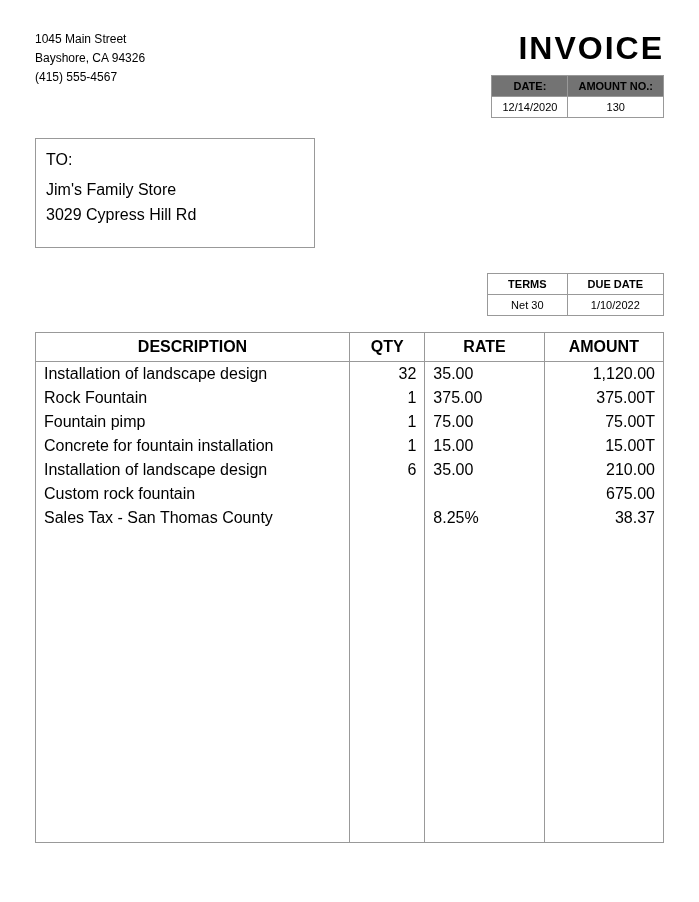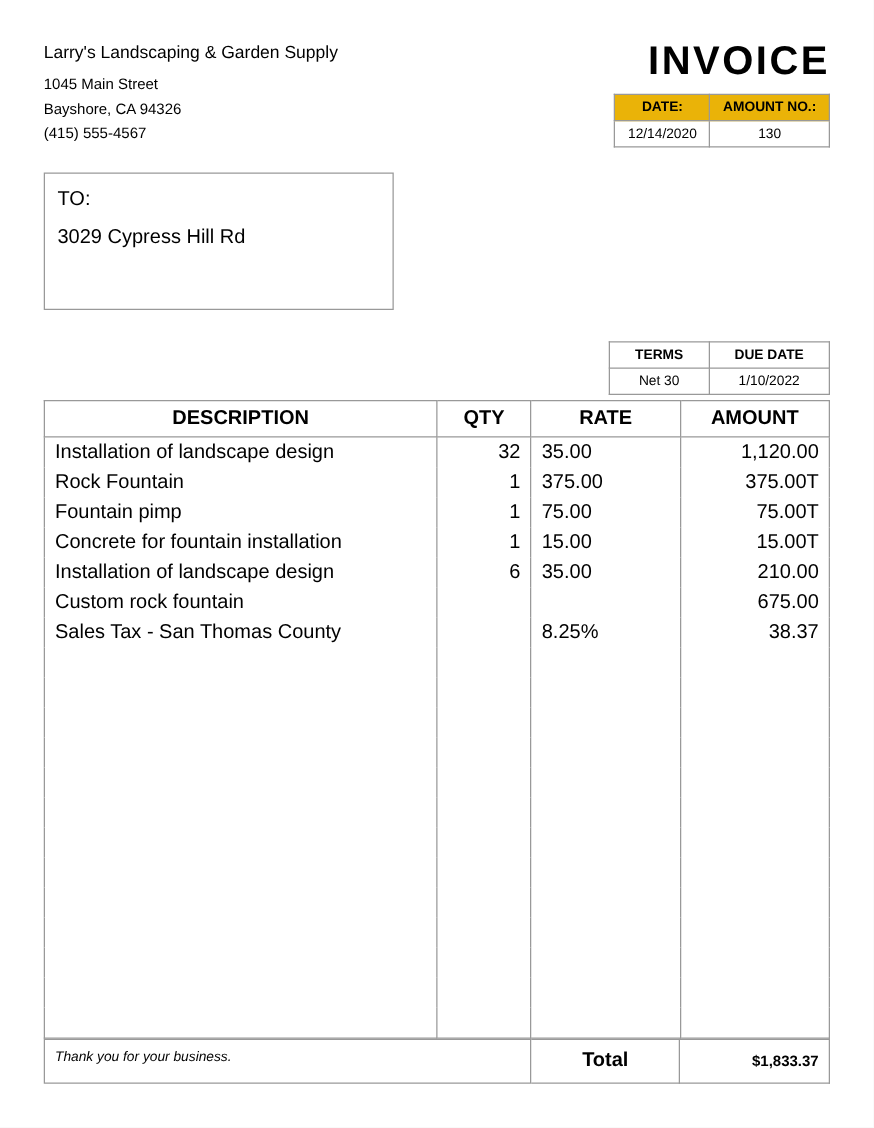--- a/index.html
+++ b/index.html
@@ -55,21 +55,21 @@
     }
 
     .invoice-meta-table {
       border-collapse: collapse;
       font-size: 11px;
     }
 
     .invoice-meta-table th {
       border: 1px solid #999;
       padding: 4px 10px;
-      background: #eab308;
+      background: #737373;
       font-weight: bold;
       text-align: center;
     }
 
     .invoice-meta-table td {
       border: 1px solid #999;
       padding: 4px 10px;
       text-align: center;
     }
 
@@ -193,31 +193,30 @@
       text-align: right;
       width: 19%;
       display: flex;
       align-items: center;
       justify-content: flex-end;
     }
 
     .section-between {
       display: flex;
       justify-content: center;
-      margin-bottom: 4px;
+      margin-bottom: 16px;
     }
   </style>
 </head>
 <body>
 
 <div class="page">
 
   <div class="header">
     <div class="company-info">
-      <div class="company-name">Larry's Landscaping &amp; Garden Supply</div>
       <div>1045 Main Street</div>
       <div>Bayshore, CA 94326</div>
       <div>(415) 555-4567</div>
     </div>
     <div class="invoice-right">
       <div class="invoice-title">INVOICE</div>
       <table class="invoice-meta-table">
         <thead>
           <tr>
             <th>DATE:</th>
@@ -229,20 +228,21 @@
             <td>12/14/2020</td>
             <td>130</td>
           </tr>
         </tbody>
       </table>
     </div>
   </div>
 
   <div class="to-box">
     <div class="to-label">TO:</div>
+    <div>Jim's Family Store</div>
     <div>3029 Cypress Hill Rd</div>
   </div>
 
   <div class="section-between">
     <table class="terms-due-table">
       <thead>
         <tr>
           <th>TERMS</th>
           <th>DUE DATE</th>
         </tr>
@@ -382,19 +382,14 @@
         </tr>
         <tr style="height: 18px;">
           <td style="border-bottom: 1px solid rgb(153, 153, 153);">&nbsp;</td>
           <td style="border-bottom: 1px solid rgb(153, 153, 153);">&nbsp;</td>
           <td style="border-bottom: 1px solid rgb(153, 153, 153);">&nbsp;</td>
           <td style="border-bottom: 1px solid rgb(153, 153, 153);">&nbsp;</td>
         </tr>
       </tbody>
   </table>
 
-  <div class="footer-row">
-    <div class="thank-you-cell">Thank you for your business.</div>
-    <div class="total-label-cell">Total</div>
-    <div class="total-amount-cell">$1,833.37</div>
-  </div>
 
 </div>
 
 </body></html>

